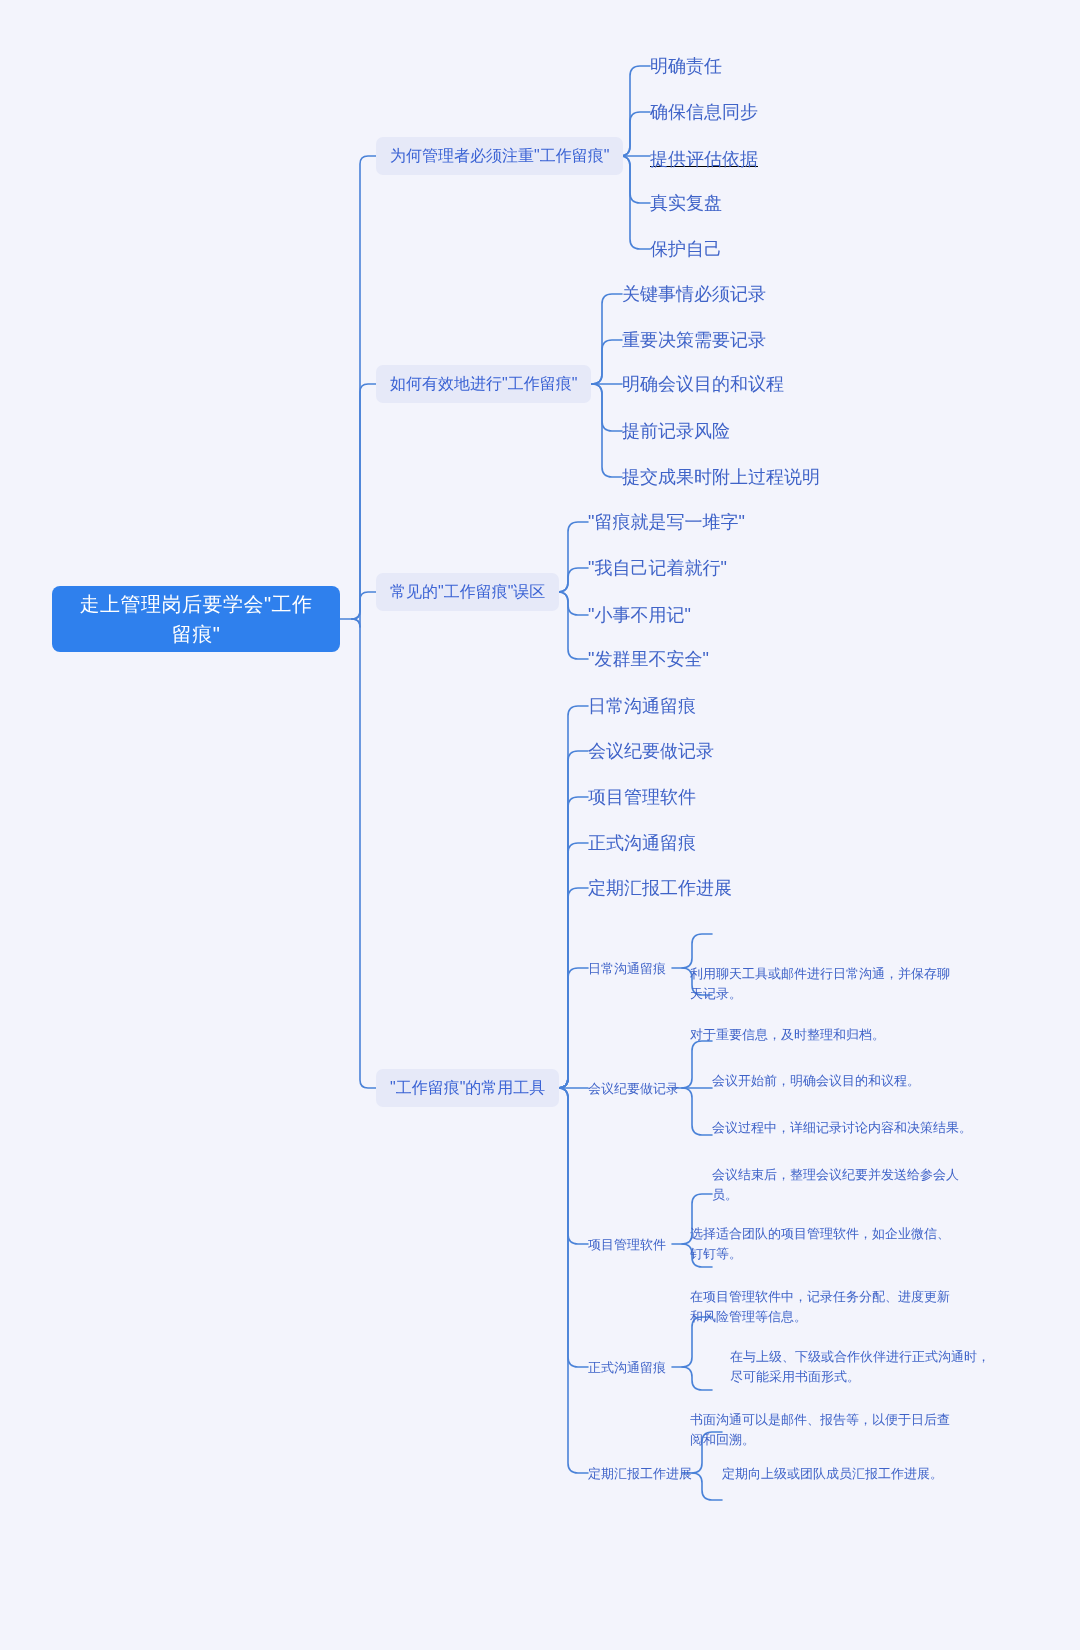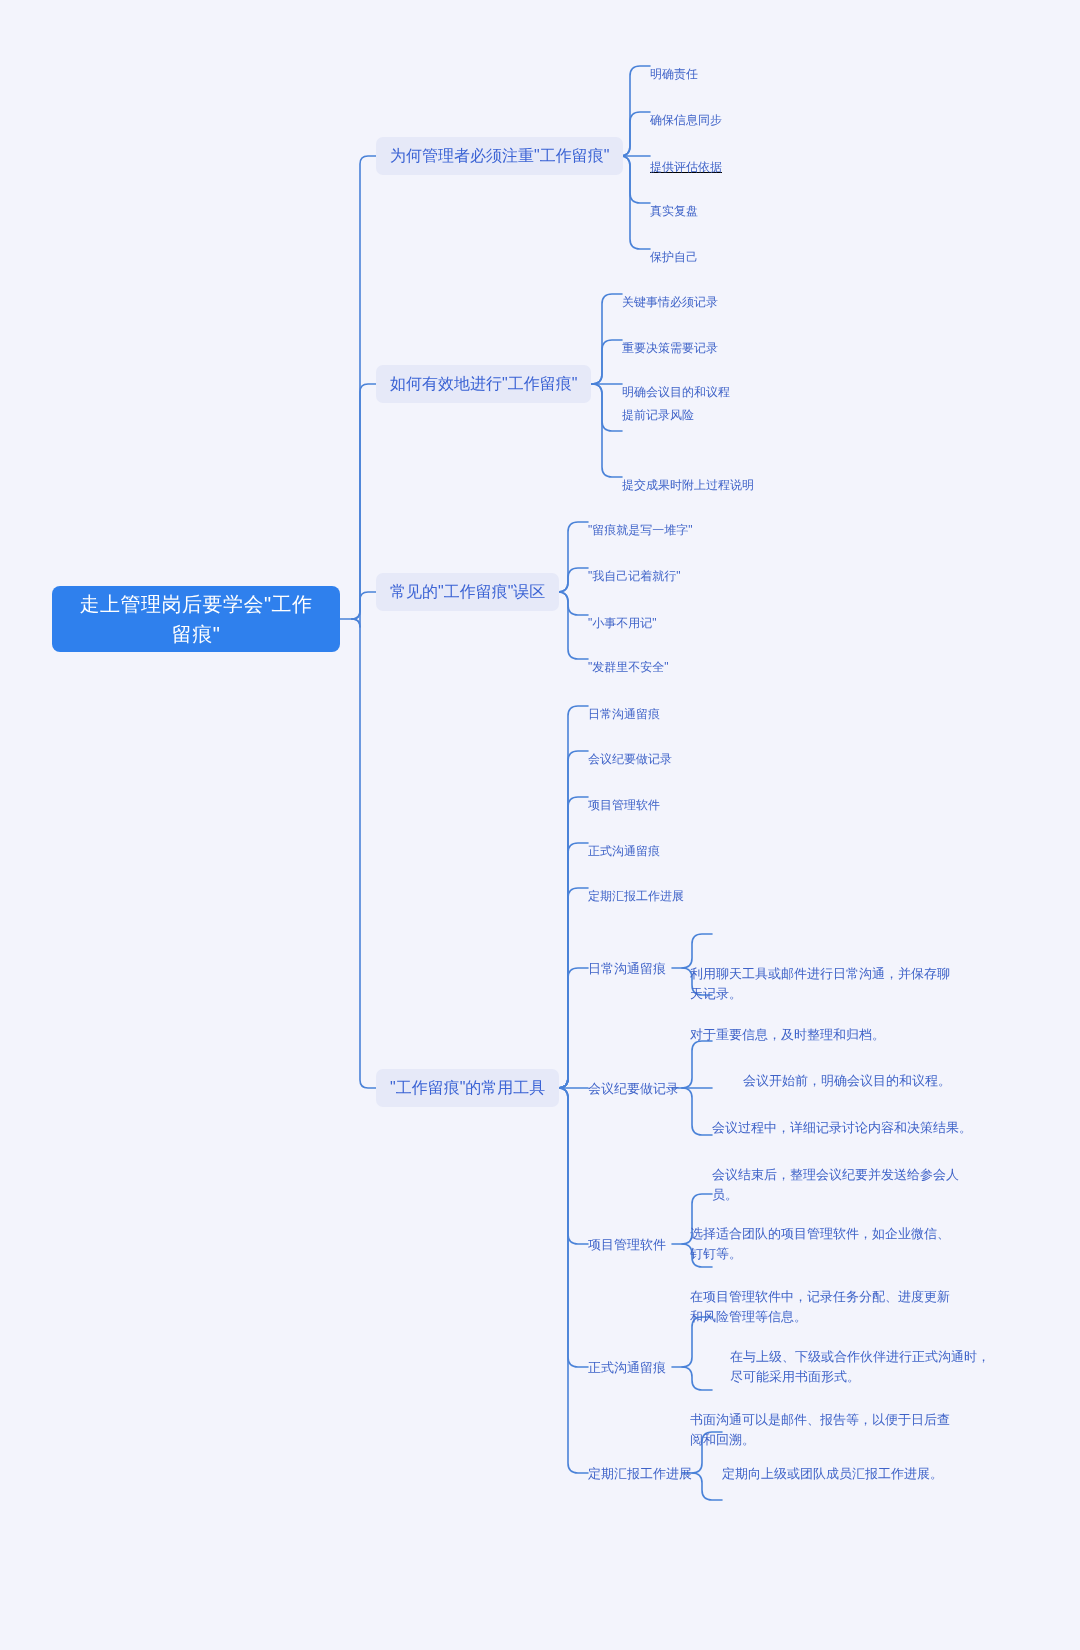--- a/index.html
+++ b/index.html
@@ -63,24 +63,23 @@
     color: #3b63d4;
     font-size: 16px;
     line-height: 24px;
     font-weight: 500;
     white-space: nowrap;
   }
 
   
   .node.leaf .node-text {
     color: #3f63c8;
-    font-size: 12px;
+    font-size: 18px;
     line-height: 22px;
     white-space: nowrap;
-    margin-top: 8px;
   }
 
   
   .node.mid .node-text {
     color: #3f63c8;
     font-size: 13px;
     line-height: 21px;
     white-space: nowrap;
   }
 
@@ -183,21 +182,21 @@
   </div>
   <div class="node leaf" style="left:622px; top:283px;text-align:center;">
     <span class="node-text">关键事情必须记录</span>
   </div>
   <div class="node leaf" style="left:622px; top:329px;text-align:center;">
     <span class="node-text">重要决策需要记录</span>
   </div>
   <div class="node leaf" style="left:622px; top:373px;">
     <span class="node-text">明确会议目的和议程</span>
   </div>
-  <div class="node leaf" style="left:622px; top:396px;">
+  <div class="node leaf" style="left:622px; top:420px;">
     <span class="node-text">提前记录风险</span>
   </div>
   <div class="node leaf" style="left:622px; top:466px;">
     <span class="node-text">提交成果时附上过程说明</span>
   </div>
 
   <div class="node branch" style="left:376px; top:573px;">
     <span class="node-text">常见的"工作留痕"误区</span>
   </div>
   <div class="node leaf" style="left:588px; top:511px;">
@@ -238,21 +237,21 @@
   <div class="node detail" style="left:690px; top:924px; width:260px;">
     <span class="node-text">利用聊天工具或邮件进行日常沟通，并保存聊天记录。</span>
   </div>
   <div class="node detail" style="left:690px; top:985px; width:280px;">
     <span class="node-text">对于重要信息，及时整理和归档。</span>
   </div>
 
   <div class="node mid" style="left:588px; top:1078px;">
     <span class="node-text">会议纪要做记录</span>
   </div>
-  <div class="node detail" style="left:712px; top:1031px; width:270px;justify-content:center;">
+  <div class="node detail" style="left:712px; top:1031px; width:270px;">
     <span class="node-text">会议开始前，明确会议目的和议程。</span>
   </div>
   <div class="node detail" style="left:712px; top:1078px; width:270px;">
     <span class="node-text">会议过程中，详细记录讨论内容和决策结果。</span>
   </div>
   <div class="node detail" style="left:712px; top:1125px; width:252px;">
     <span class="node-text">会议结束后，整理会议纪要并发送给参会人员。</span>
   </div>
 
   <div class="node mid" style="left:588px; top:1234px;">

